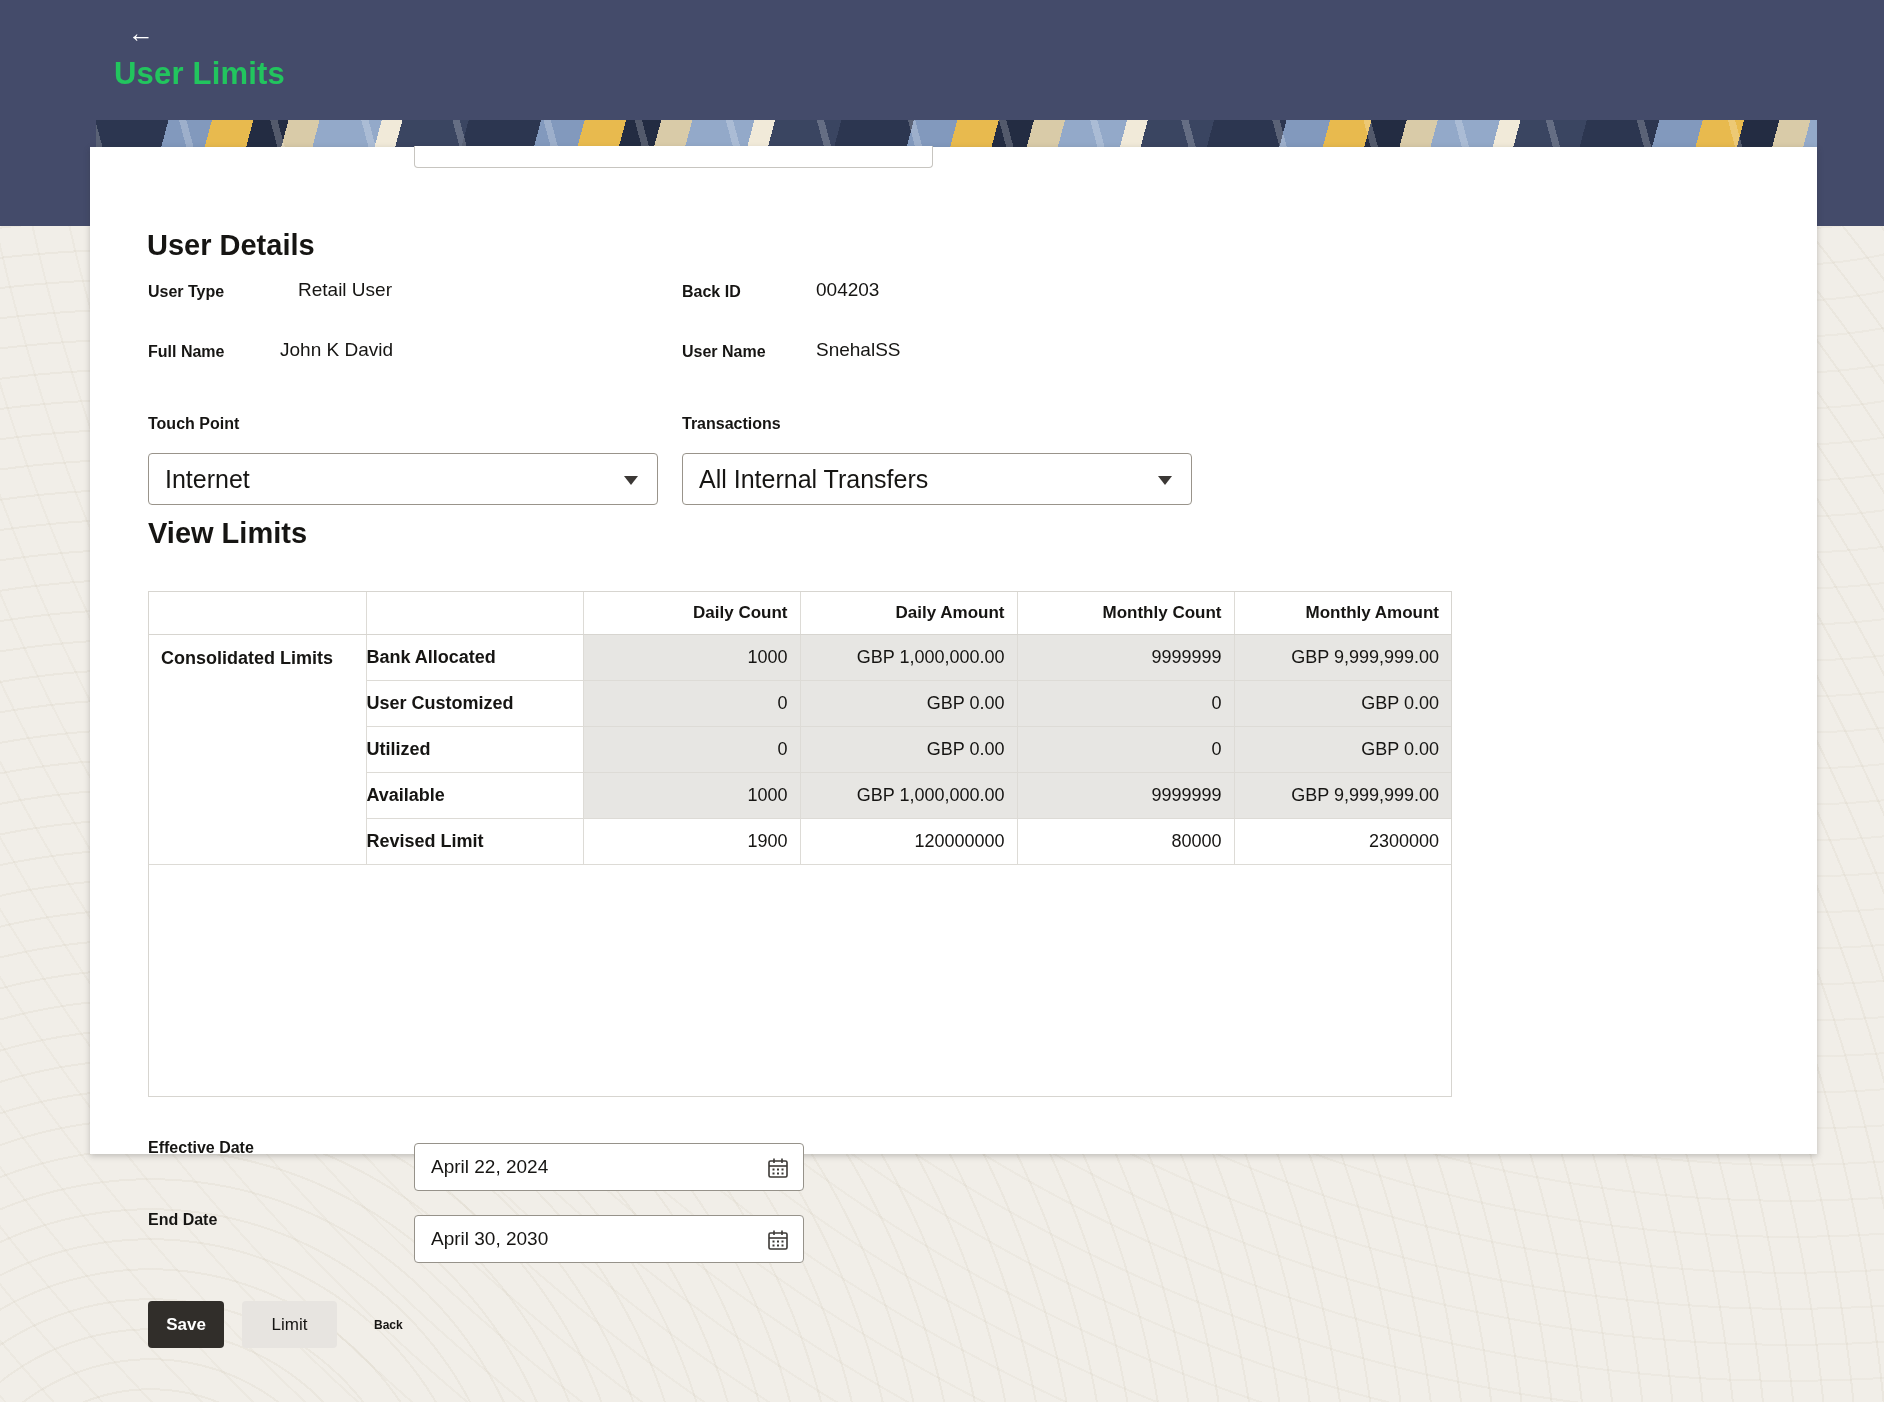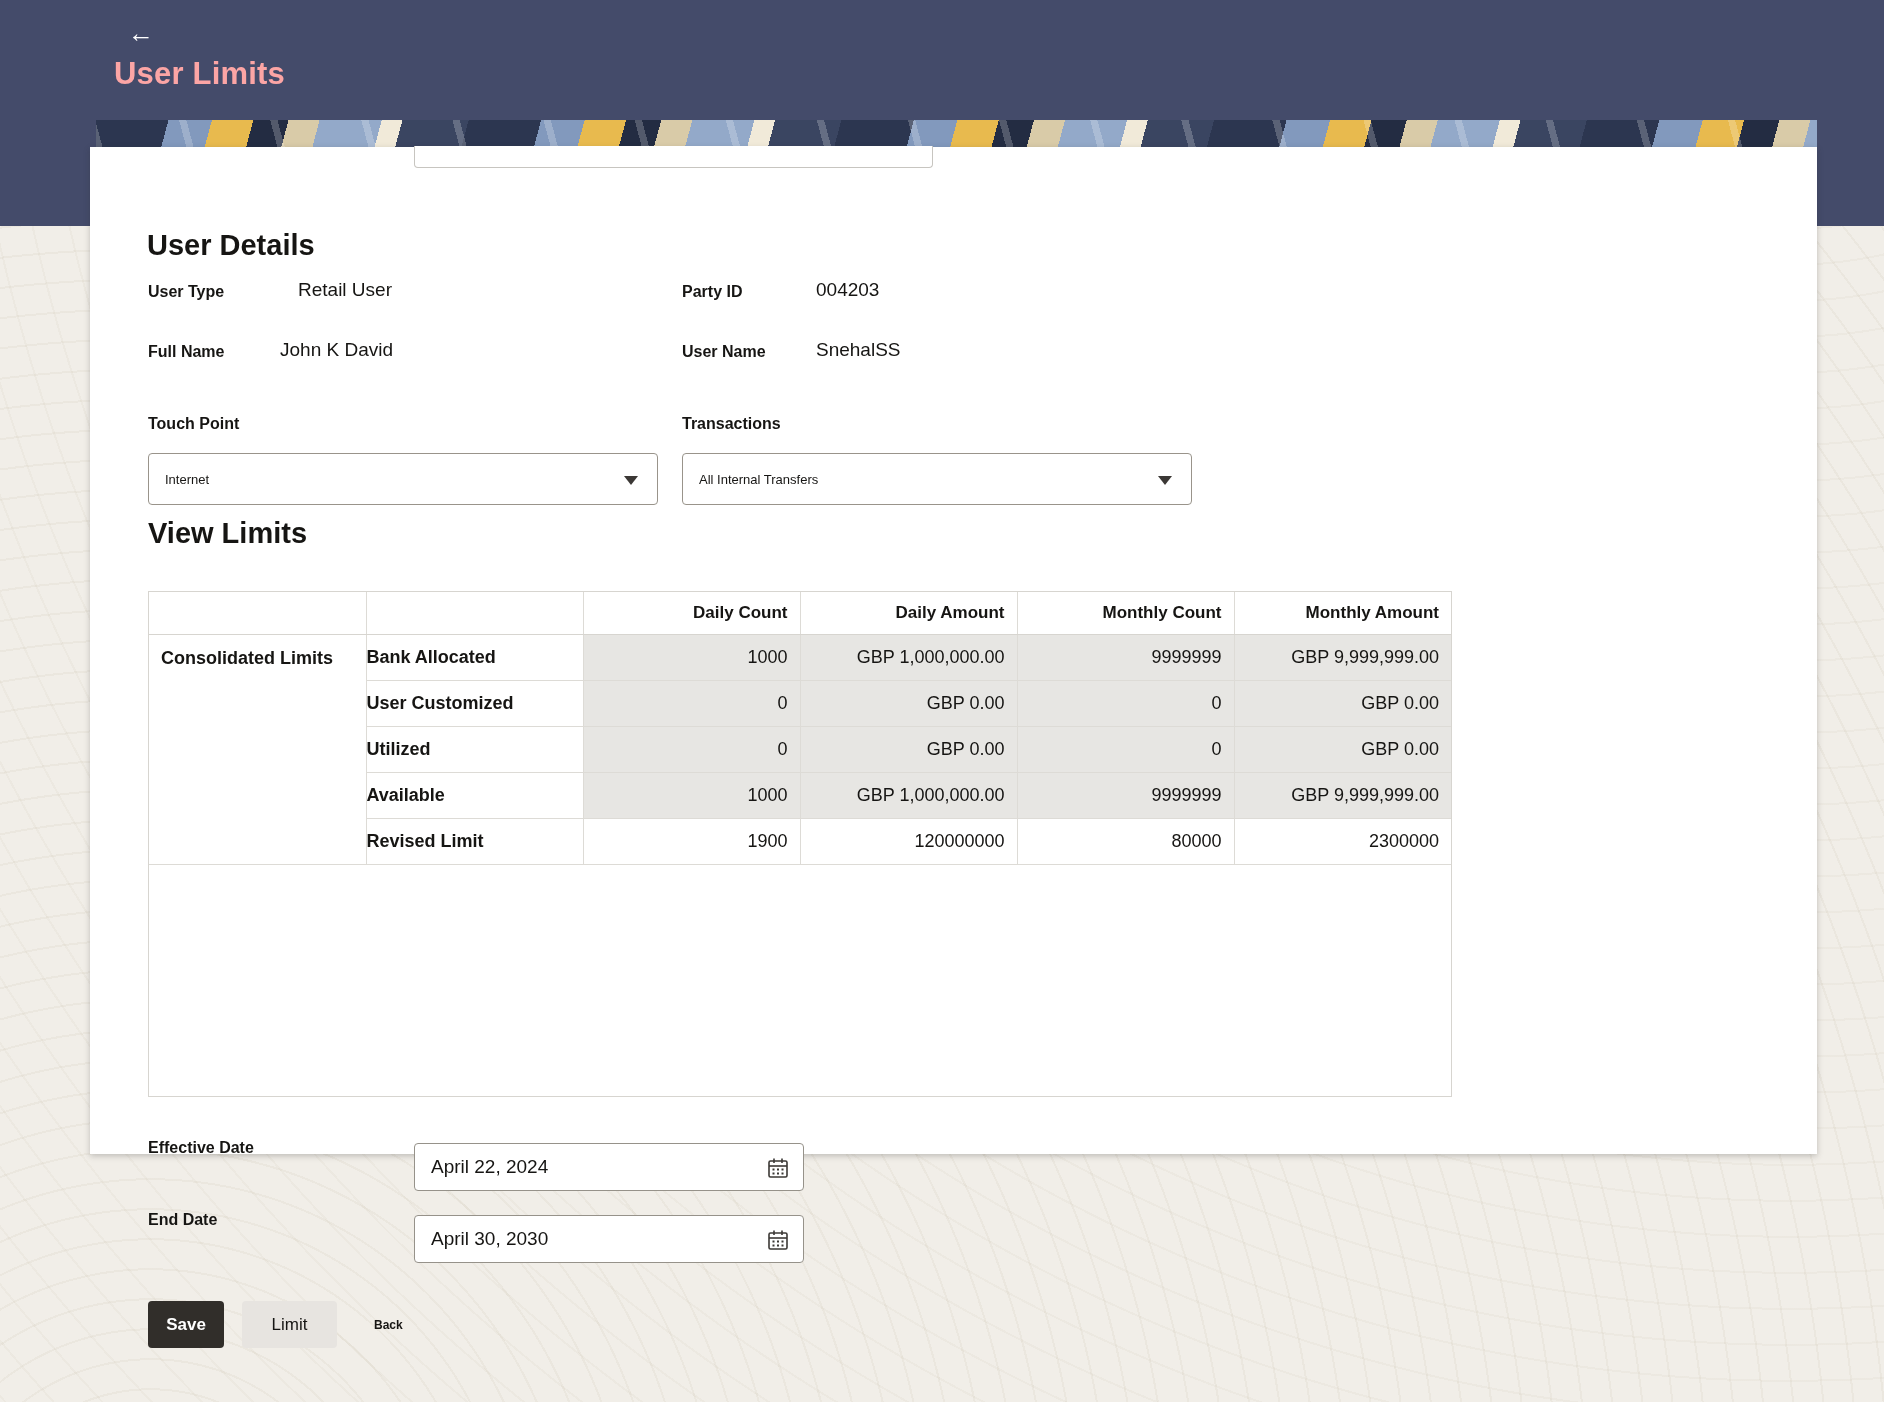--- a/index.html
+++ b/index.html
@@ -20,21 +20,21 @@
     background: #444B6A;
   }
   .back-btn {
     position: absolute; left: 122px; top: 14px; width: 38px; height: 38px;
     display: flex; align-items: center; justify-content: center;
     color: #ffffff; cursor: pointer; background: transparent; border: none;
   }
   .back-glyph { font-size: 26px; line-height: 1; color: #ffffff; }
   .page-title {
     position: absolute; left: 114px; top: 56px;
-    font-size: 31px; font-weight: 700; color: #fca5a5; letter-spacing: 0.2px;
+    font-size: 31px; font-weight: 700; color: #22c55e; letter-spacing: 0.2px;
   }
 
   
   .banner {
     position: absolute; left: 96px; top: 120px; width: 1721px; height: 30px;
     background-image:
       repeating-linear-gradient(75deg, rgba(255,255,255,0.22) 0 7px, transparent 7px 88px),
       repeating-linear-gradient(105deg,
         #2C3650 0px 70px,
         #8299BD 70px 112px,
@@ -64,21 +64,21 @@
   .h-view-limits  { left: 58px; top: 370px; }
 
   .lbl { position: absolute; font-size: 16px; font-weight: 700; color: #161513; }
   .val { position: absolute; font-size: 19px; font-weight: 400; color: #161513; }
 
   
   .select {
     position: absolute; width: 510px; height: 52px;
     border: 1px solid #99948B; border-radius: 4px; background: #ffffff;
     display: flex; align-items: center;
-    padding: 0 48px 0 16px; font-size: 13px; cursor: pointer;
+    padding: 0 48px 0 16px; font-size: 25px; cursor: pointer;
   }
   .caret {
     position: absolute; right: 19px; top: 22px;
     width: 0; height: 0;
     border-left: 7px solid transparent; border-right: 7px solid transparent;
     border-top: 9px solid #3B3835;
   }
 
   
   .limits-box {
@@ -131,21 +131,21 @@
   <div class="banner"></div>
 
   <div class="card">
 
     <div class="partial-input"></div>
 
     <h2 class="section-title h-user-details">User Details</h2>
 
     <div class="lbl" style="left:58px;  top:136px;">User Type</div>
     <div class="val" style="left:208px; top:132px;">Retail User</div>
-    <div class="lbl" style="left:592px; top:136px;">Party ID</div>
+    <div class="lbl" style="left:592px; top:136px;">Back ID</div>
     <div class="val" style="left:726px; top:132px;">004203</div>
     <div class="lbl" style="left:58px;  top:196px;">Full Name</div>
     <div class="val" style="left:190px; top:192px;">John K David</div>
     <div class="lbl" style="left:592px; top:196px;">User Name</div>
     <div class="val" style="left:726px; top:192px;">SnehalSS</div>
 
     <div class="lbl" style="left:58px;  top:268px;">Touch Point</div>
     <div class="select" style="left:58px; top:306px;">
       <span>Internet</span>
       <span class="caret"></span>

